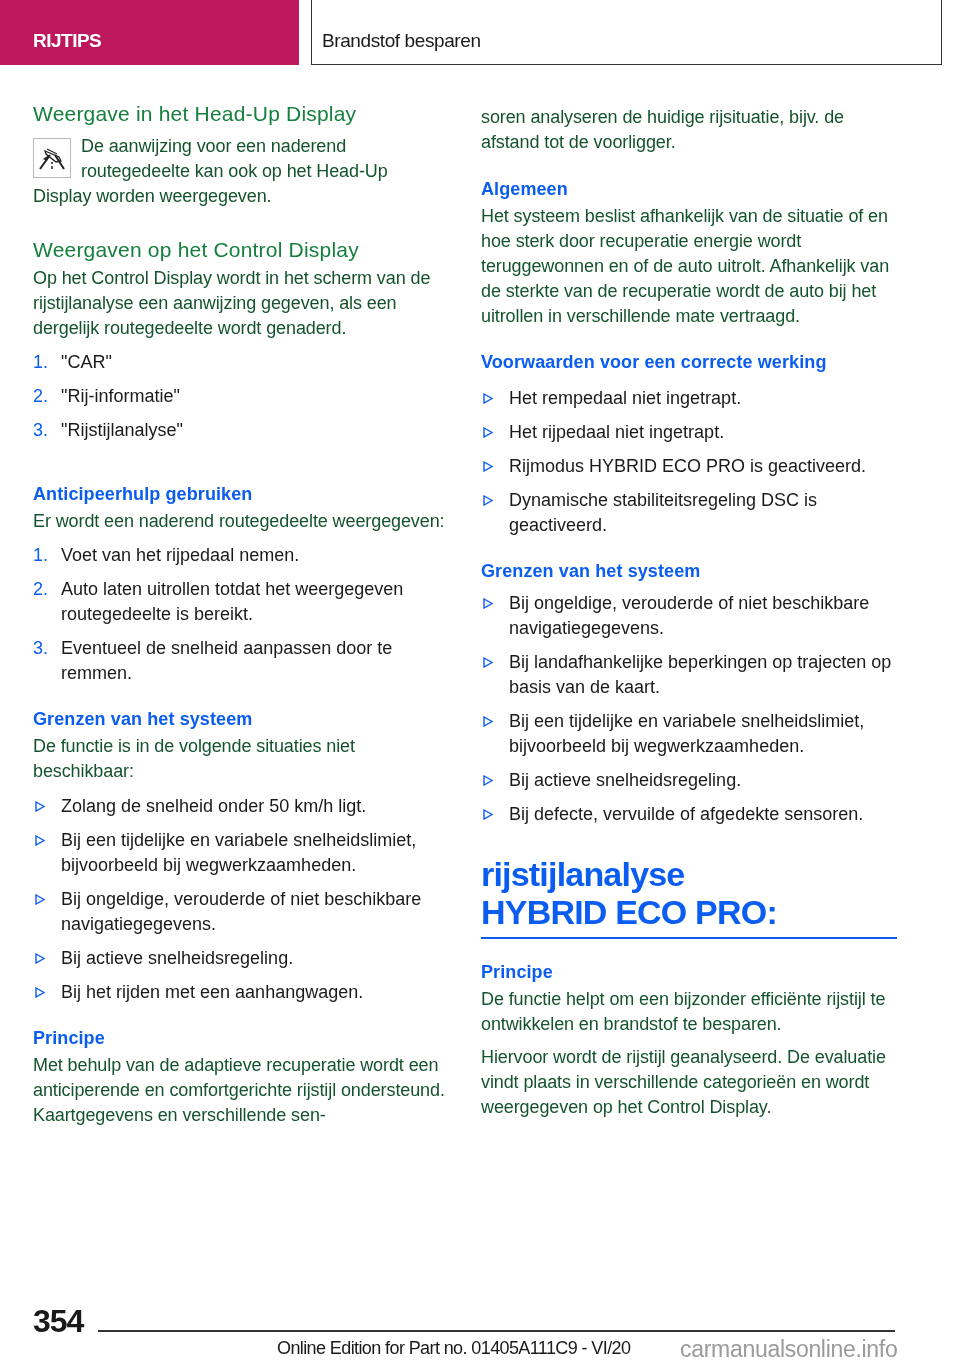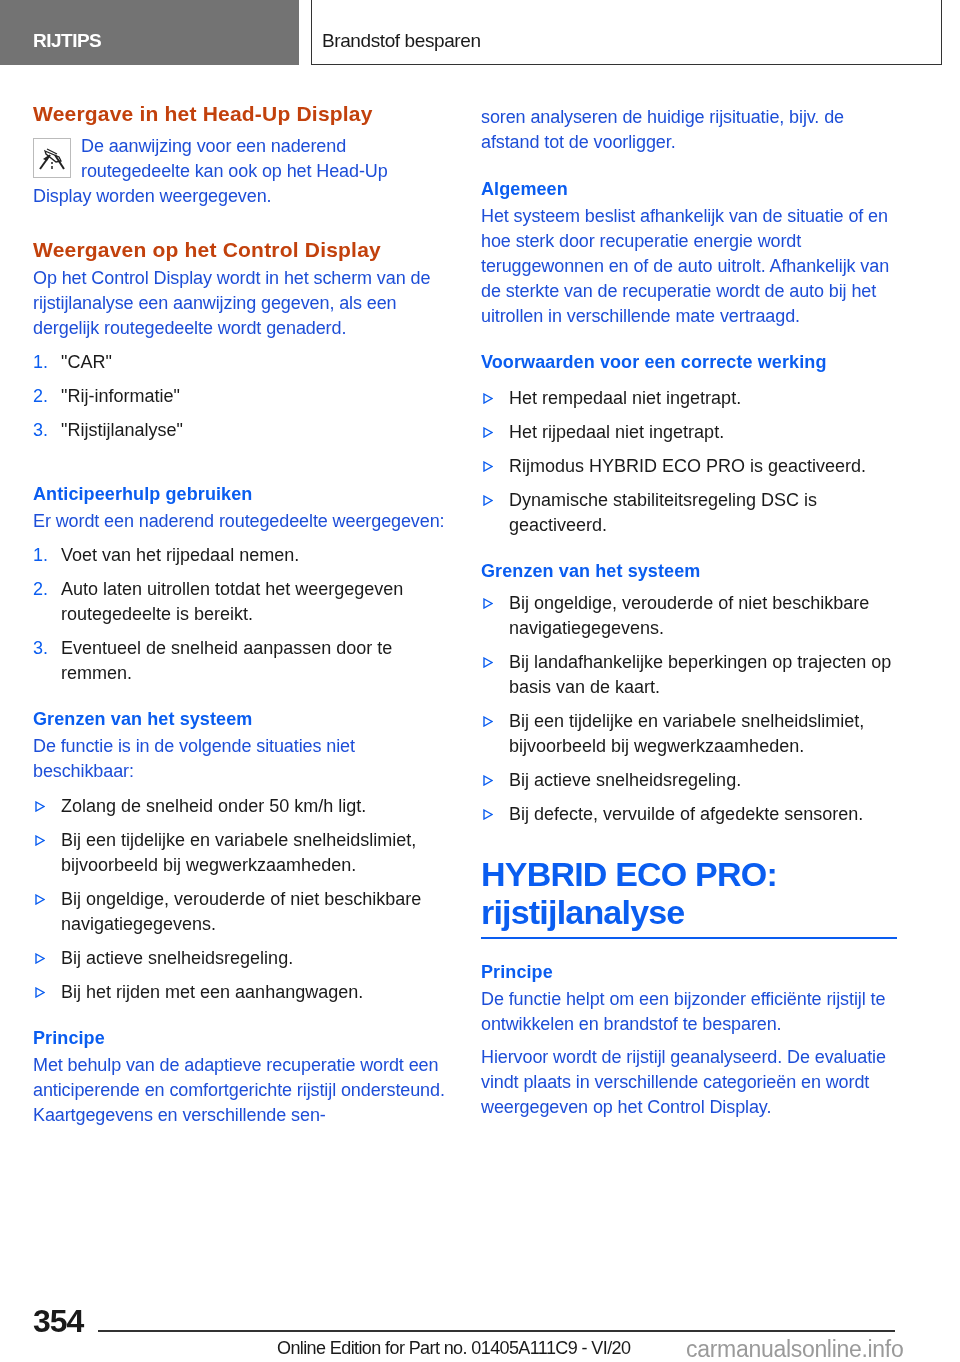--- a/index.html
+++ b/index.html
@@ -1,50 +1,50 @@
 <!DOCTYPE html>
 <html><head>
 <meta charset="utf-8">
 <style>
   * { box-sizing: border-box; margin: 0; padding: 0; }
   html, body { width: 960px; height: 1362px; background: #ffffff; }
   body { position: relative; font-family: "Liberation Sans", sans-serif; color: #1a1a1a; overflow: hidden; }
 
   
-  .hdr-left { position: absolute; left: 0; top: 0; width: 299px; height: 65px; background: #737373; }
+  .hdr-left { position: absolute; left: 0; top: 0; width: 299px; height: 65px; background: #be185d; }
   .hdr-left span { position: absolute; left: 33px; top: 30px; font-size: 19px; font-weight: bold; color: #ffffff; letter-spacing: -0.5px; }
   .hdr-right { position: absolute; left: 311px; top: 0; width: 631px; height: 65px; border: 1px solid #333; border-top: none; background: #fff; }
   .hdr-right span { position: absolute; left: 10px; top: 30px; font-size: 19px; color: #1a1a1a; letter-spacing: -0.4px; }
 
   .col { position: absolute; top: 100px; width: 416px; }
   .col-left { left: 33px; }
   .col-right { left: 481px; }
 
-  .h3-light { color: #c2410c; font-size: 21px; font-weight: bold; line-height: 28px; letter-spacing: 0.2px; }
+  .h3-light { color: #15803d; font-size: 21px; font-weight: normal; line-height: 28px; letter-spacing: 0.2px; }
   .h2 { color: #0a5df0; font-size: 18px; font-weight: bold; line-height: 30px; letter-spacing: 0.1px; }
   .h1 { color: #0a5df0; font-size: 34px; font-weight: bold; line-height: 38px; letter-spacing: -0.8px; }
   .h1-rule { border-bottom: 2px solid #0a5df0; padding-bottom: 6px; }
 
-  p.body { font-size: 18px; line-height: 25px; color: #1d4ed8; letter-spacing: -0.1px; }
+  p.body { font-size: 18px; line-height: 25px; color: #14532d; letter-spacing: -0.1px; }
 
   .ol { list-style: none; }
   .ol li { position: relative; padding-left: 28px; font-size: 18px; line-height: 25px; margin-top: 9px; }
   .ol li .num { position: absolute; left: 0; top: 0; color: #0a5df0; }
 
   .ul { list-style: none; }
   .ul li { position: relative; padding-left: 28px; font-size: 18px; line-height: 25px; margin-top: 9px; }
   .ul li .tri { position: absolute; left: 2px; top: 7px; width: 10px; height: 11px; }
 
   .icon-box { float: left; width: 38px; height: 40px; border: 1px solid #bbb; margin: 4px 10px 2px 0; display: flex; align-items: center; justify-content: center; }
 
   
   .page-num { position: absolute; left: 33px; top: 1303px; font-size: 32px; font-weight: bold; color: #1a1a1a; letter-spacing: -1px; }
   .foot-rule { position: absolute; left: 98px; top: 1330px; width: 797px; height: 2px; background: #333; }
   .foot-text { position: absolute; left: 277px; top: 1338px; font-size: 18px; color: #1a1a1a; letter-spacing: -0.6px; }
-  .watermark { position: absolute; left: 680px; top: 1336px; font-size: 23px; color: #9a9a9a; letter-spacing: -0.3px; margin-left: 6px; }
+  .watermark { position: absolute; left: 680px; top: 1336px; font-size: 23px; color: #9a9a9a; letter-spacing: -0.3px; }
 </style>
 </head>
 <body>
 
 <div class="hdr-left">
   <span>RIJTIPS</span>
 </div>
 <div class="hdr-right">
   <span>Brandstof besparen</span>
 </div>
@@ -142,22 +142,22 @@
         </svg><span>Bij een tijdelijke en variabele snelheidslimiet, bijvoorbeeld bij wegwerkzaamheden.</span></li>
     <li><svg class="tri" viewBox="0 0 10 11">
           <polygon points="1,1 9,5.5 1,10" fill="none" stroke="#0a5df0" stroke-width="1.4"></polygon>
         </svg><span>Bij actieve snelheidsregeling.</span></li>
     <li><svg class="tri" viewBox="0 0 10 11">
           <polygon points="1,1 9,5.5 1,10" fill="none" stroke="#0a5df0" stroke-width="1.4"></polygon>
         </svg><span>Bij defecte, vervuilde of afgedekte sensoren.</span></li>
   </ul>
 
   <div class="h1-rule" style="margin-top:28px;">
+    <div class="h1">rijstijlanalyse</div>
     <div class="h1">HYBRID ECO PRO:</div>
-    <div class="h1">rijstijlanalyse</div>
   </div>
   <div class="h2" style="margin-top:18px;">Principe</div>
   <p class="body">De functie helpt om een bijzonder efficiënte rijstijl te ontwikkelen en brandstof te besparen.</p>
   <p class="body" style="margin-top:8px;">Hiervoor wordt de rijstijl geanalyseerd. De evaluatie vindt plaats in verschillende categorieën en wordt weergegeven op het Control Display.</p>
 </div>
 
 <div class="page-num">354</div>
 <div class="foot-rule"></div>
 <div class="foot-text">Online Edition for Part no. 01405A111C9 - VI/20</div>
 <div class="watermark">carmanualsonline.info</div>

